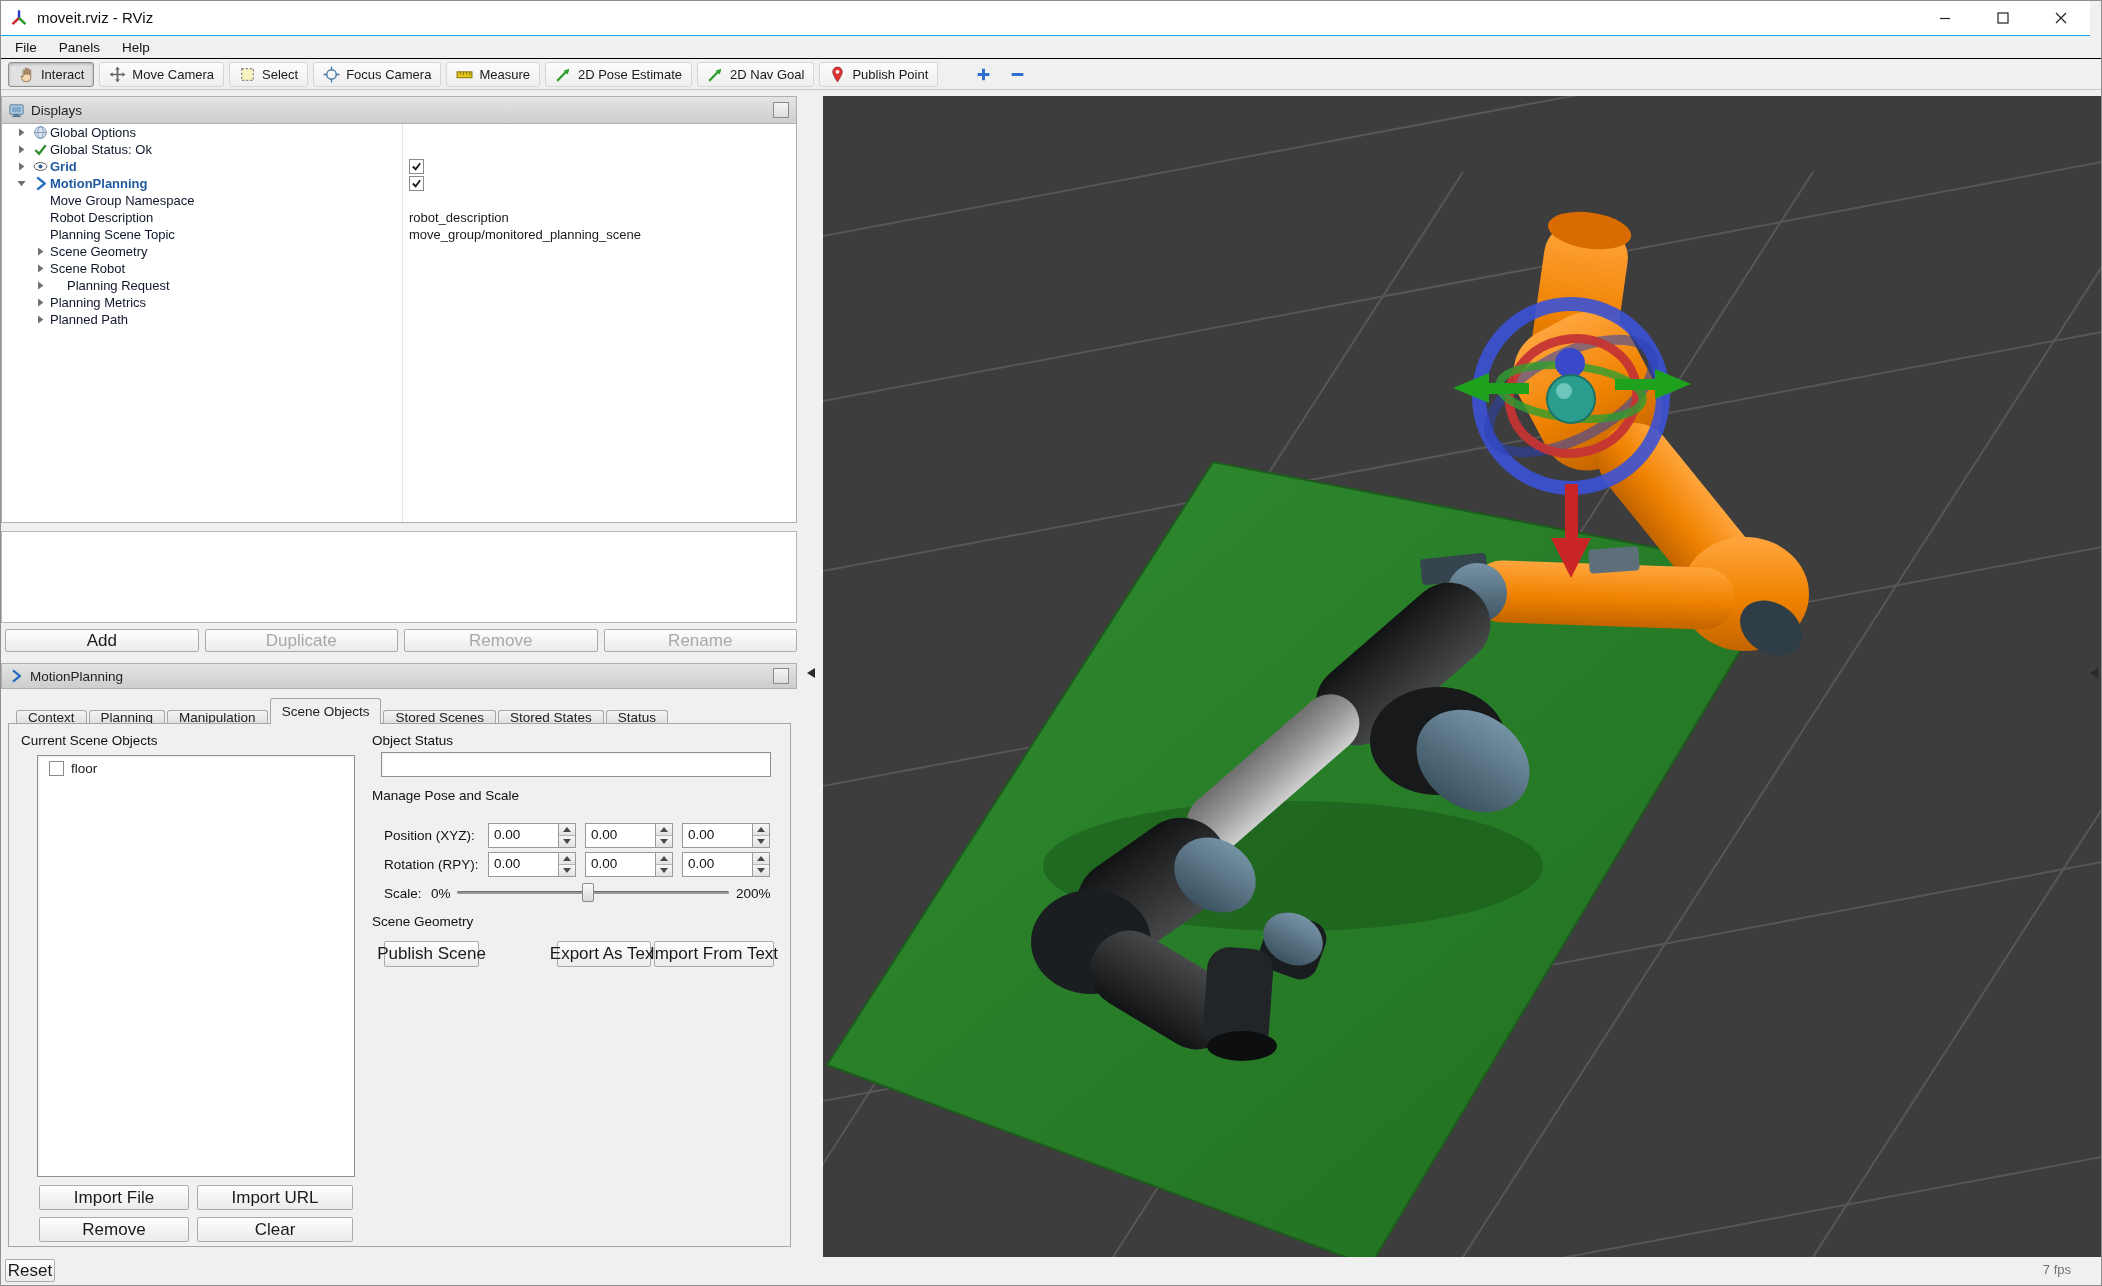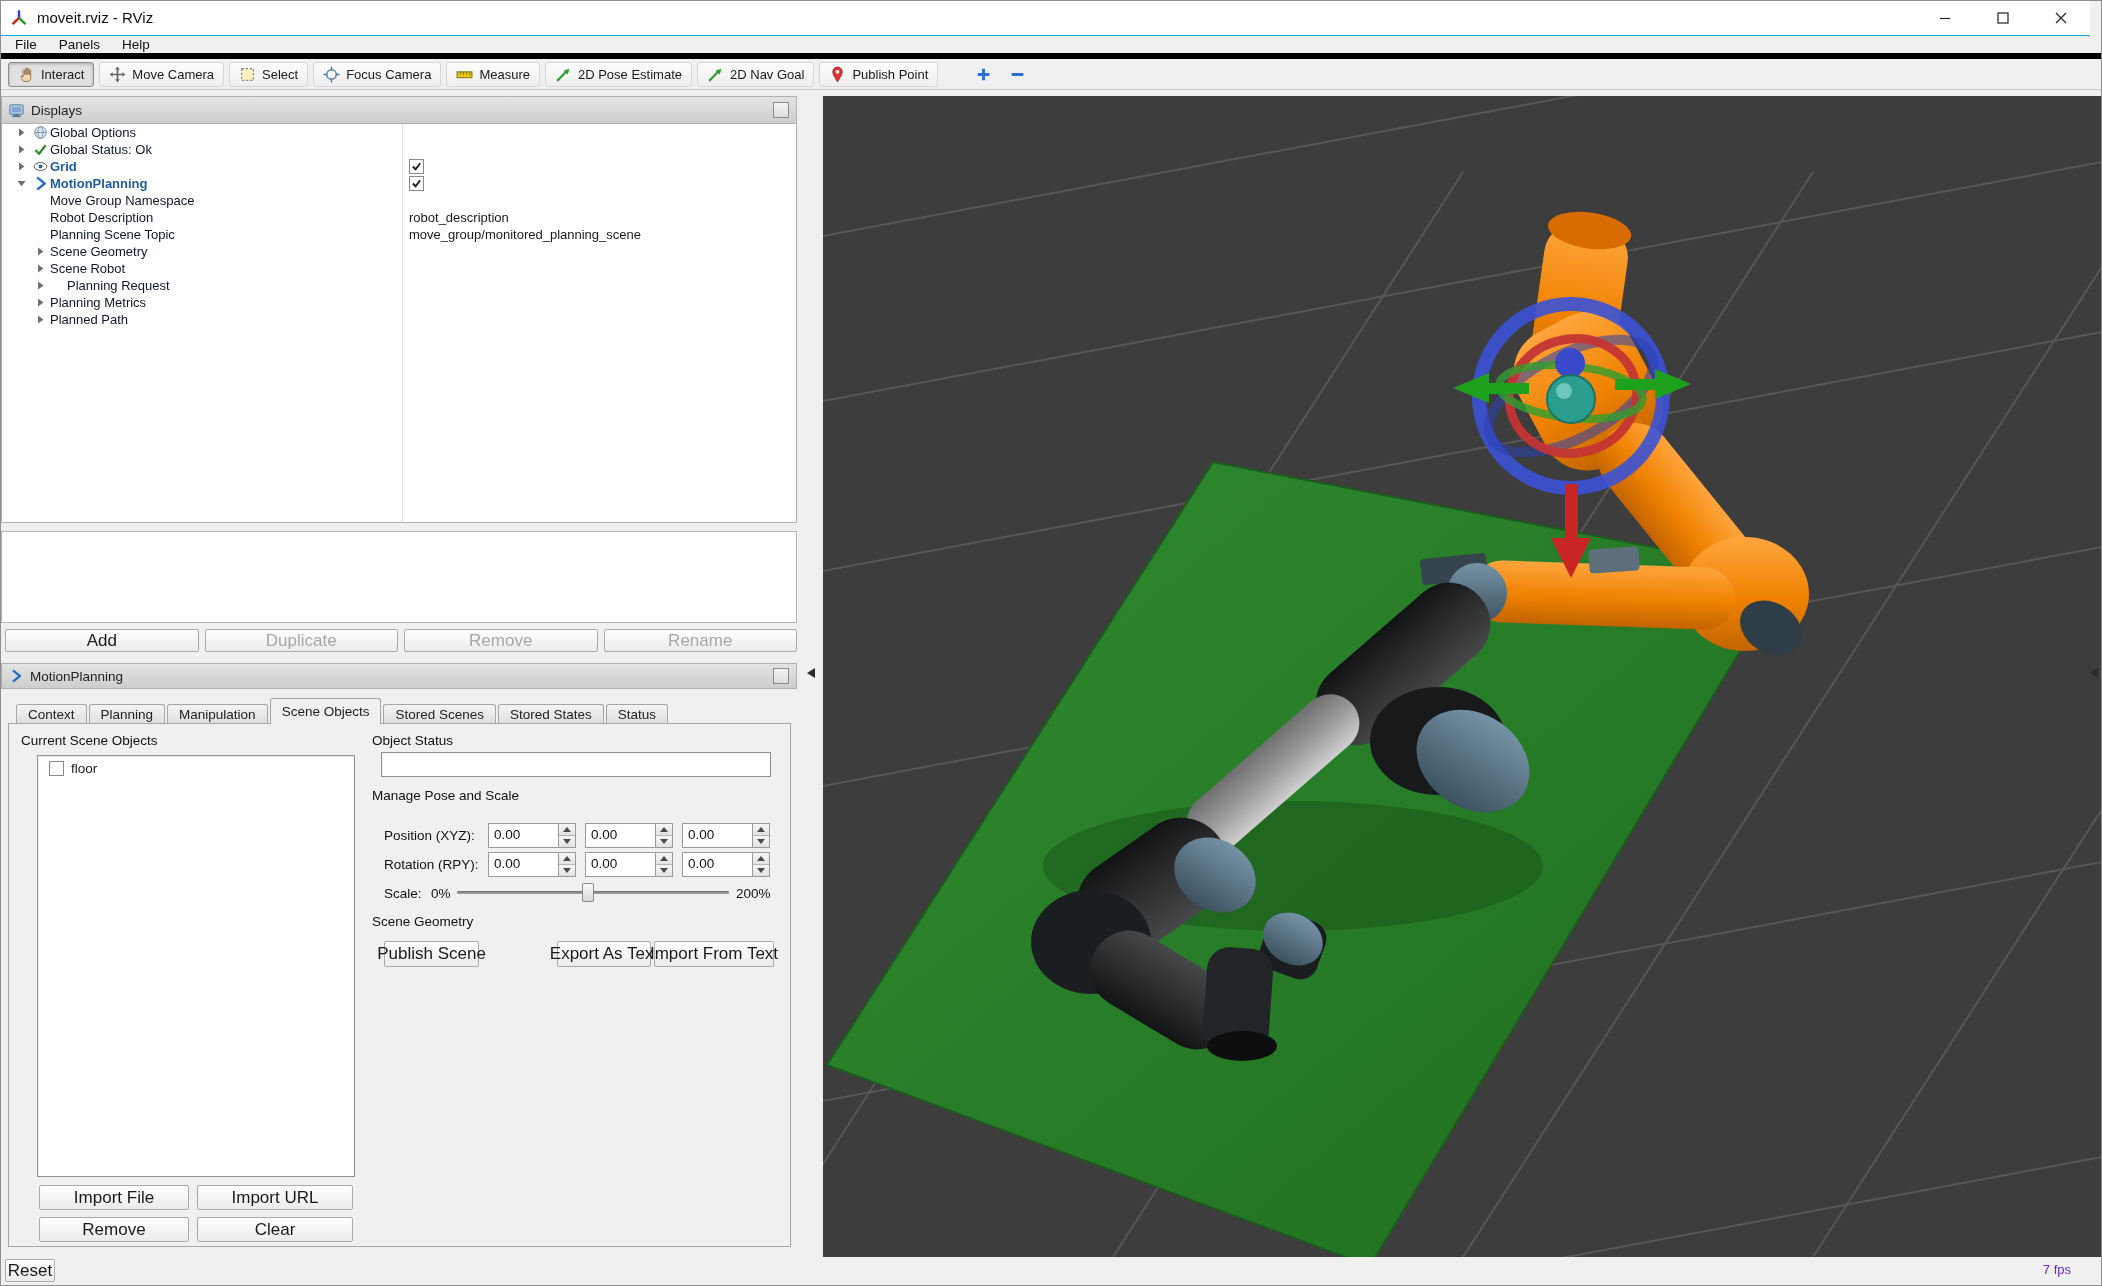--- a/index.html
+++ b/index.html
@@ -9,21 +9,21 @@
   .icon{display:inline-flex;align-items:center;justify-content:center;}
 
   
   .titlebar{left:0;top:0;width:2090px;height:36px;background:#ffffff;display:flex;align-items:center;border-bottom:1px solid #0ea5e9;}
   .app-icon{margin:0 9px 0 10px;display:flex;}
   .title-text{font-size:15px;color:#111;}
   .win-controls{margin-left:auto;display:flex;height:100%;}
   .win-btn{width:58px;height:100%;display:flex;align-items:center;justify-content:center;}
 
   
-  .menubar{left:0;top:36px;width:2102px;height:23px;background:#f0f0f0;display:flex;align-items:center;padding-left:4px;border-bottom:6px solid #000000;}
+  .menubar{left:0;top:36px;width:2102px;height:23px;background:#f0f0f0;display:flex;align-items:center;padding-left:4px;border-bottom:1px solid #000000;}
   .menu-item{font-size:13.5px;padding:2px 11px;color:#111;}
 
   
   .toolbar{left:0;top:59px;width:2102px;height:31px;background:#f0f0f0;border-bottom:1px solid #c9c9c9;display:flex;align-items:center;padding-left:8px;gap:5px;}
   .tool{display:flex;align-items:center;gap:6px;height:25px;padding:0 9px;font-size:13px;border:1px solid #d6d6d6;border-radius:3px;background:linear-gradient(#fcfcfc,#efefef);white-space:nowrap;}
   .tool.active{background:#e1e1e1;border-color:#8e8e8e;box-shadow:inset 0 1px 3px rgba(0,0,0,.25);}
   .tool.icon-only{border:none;background:none;padding:0 6px;}
   .tool.gap{margin-left:26px;}
 
   
@@ -44,21 +44,21 @@
   .desc-pane{background:#fff;border:1px solid #b6b6b6;}
 
   
   .btn{background:linear-gradient(#fefefe,#ebebeb);border:1px solid #ababab;border-radius:2px;font-size:17px;color:#1a1a1a;display:flex;align-items:center;justify-content:center;white-space:nowrap;}
   .btn.disabled{color:#a8a8a8;}
   .displays-buttons{display:flex;gap:6px;padding-left:4px;}
   .dbtn{width:194px;height:23px;}
 
   
   .tabs{display:flex;align-items:flex-end;gap:2px;padding-left:8px;}
-  .tab{background:linear-gradient(#f4f4f4,#dedede);border:1px solid #a6a6a6;border-bottom:none;padding:0 11px;font-size:13.5px;border-radius:3px 3px 0 0;height:20px;display:flex;align-items:center;color:#222;}
+  .tab{background:linear-gradient(#f4f4f4,#dedede);border:1px solid #a6a6a6;border-bottom:none;padding:0 11px;font-size:13.5px;border-radius:3px 3px 0 0;height:14px;display:flex;align-items:center;color:#222;}
   .tab.active{background:#f0f0f0;height:26px;position:relative;z-index:3;}
   .content-frame{border:1px solid #a6a6a6;background:#f0f0f0;position:absolute;z-index:2;}
   .sec-label{position:absolute;font-size:13.5px;color:#111;}
   .fld-label{position:absolute;font-size:13.5px;color:#111;}
   .listbox{background:#fff;border:1px solid #8f8f8f;box-shadow:inset 1px 1px 2px rgba(0,0,0,.07);}
   .list-item{display:flex;align-items:center;gap:7px;padding:5px 6px 0 11px;font-size:13.5px;}
   .list-btn-grid{display:grid;grid-template-columns:150px 156px;grid-auto-rows:25px;column-gap:8px;row-gap:7px;}
   .status-field{background:#fff;border:1px solid #8f8f8f;box-shadow:inset 1px 1px 2px rgba(0,0,0,.07);display:flex;align-items:center;padding:0 5px;font-size:13.5px;}
 
   
@@ -71,21 +71,21 @@
   .tri-up{display:block;width:0;height:0;border-left:4px solid transparent;border-right:4px solid transparent;border-bottom:5px solid #4a4a4a;}
   .tri-dn{display:block;width:0;height:0;border-left:4px solid transparent;border-right:4px solid transparent;border-top:5px solid #4a4a4a;}
 
   
   .slider{position:absolute;}
   .slider-track{position:absolute;left:0;right:0;top:9px;height:3px;background:#9a9a9a;border-radius:2px;box-shadow:inset 0 1px 1px rgba(0,0,0,.3);}
   .slider-handle{position:absolute;top:1px;width:12px;height:19px;background:linear-gradient(#fbfbfb,#d9d9d9);border:1px solid #8a8a8a;border-radius:2px;}
 
   
   .viewport{left:823px;top:96px;width:1279px;height:1161px;background:#3d3d3d;overflow:hidden;}
-  .fps{font-size:13px;color:#6d28d9;}
+  .fps{font-size:13px;color:#737373;}
   .dock-arrow{display:flex;}
   .window-border{left:0;top:0;width:2102px;height:1286px;border:1px solid #8f8f8f;pointer-events:none;z-index:50;}
 </style>
 </head>
 <body>
 
 <div class="abs titlebar">
   <span class="app-icon">
     <svg viewBox="0 0 16 16" width="18" height="18">
         <path d="M8 8 L8 1.2" stroke="#2a3fd0" stroke-width="2.2"></path>

